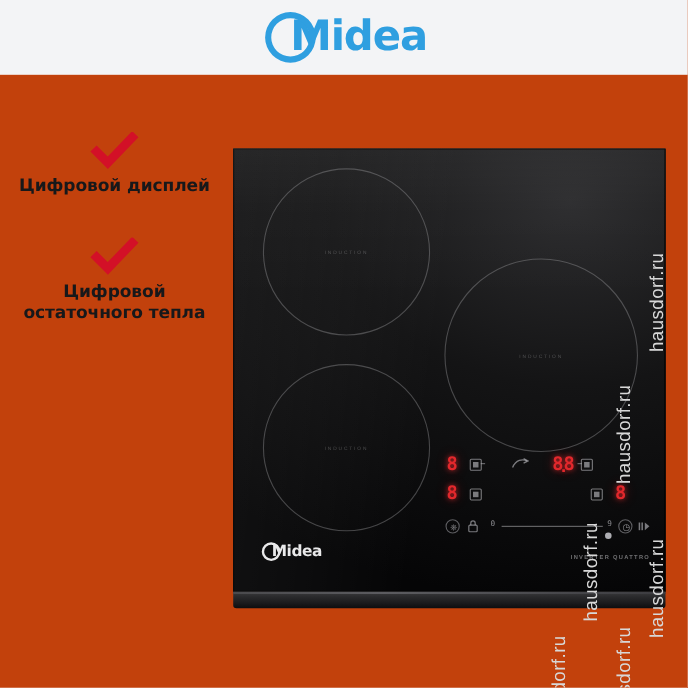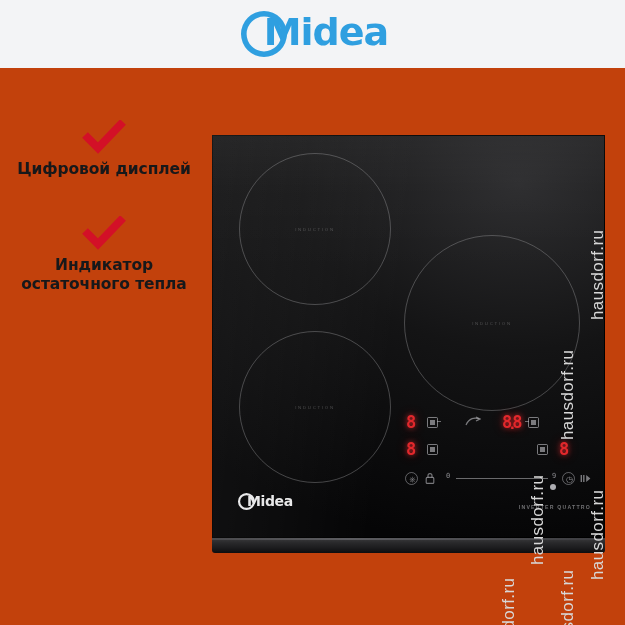--- a/index.html
+++ b/index.html
@@ -240,21 +240,21 @@
         <path d="M4 15 L17 28 L42 2" stroke="#d31027" stroke-width="8" fill="none" stroke-linecap="butt" stroke-linejoin="miter"></path>
       </svg>
       <div class="feature-label">Цифровой дисплей</div>
     </div>
 
 
     <div class="feature" style="margin-top:38px;">
       <svg class="check" viewBox="0 0 46 34">
         <path d="M4 15 L17 28 L42 2" stroke="#d31027" stroke-width="8" fill="none" stroke-linecap="butt" stroke-linejoin="miter"></path>
       </svg>
-      <div class="feature-label" style="white-space:pre-line;">Индикатор
+      <div class="feature-label" style="white-space:pre-line;">Цифровой
 остаточного тепла</div>
     </div>
 
   </div>
 
   <div id="cooktop-wrap">
     <div id="cooktop-glass">
 
       <div id="glass-sheen"></div>
       <div id="glass-sheen2"></div>

